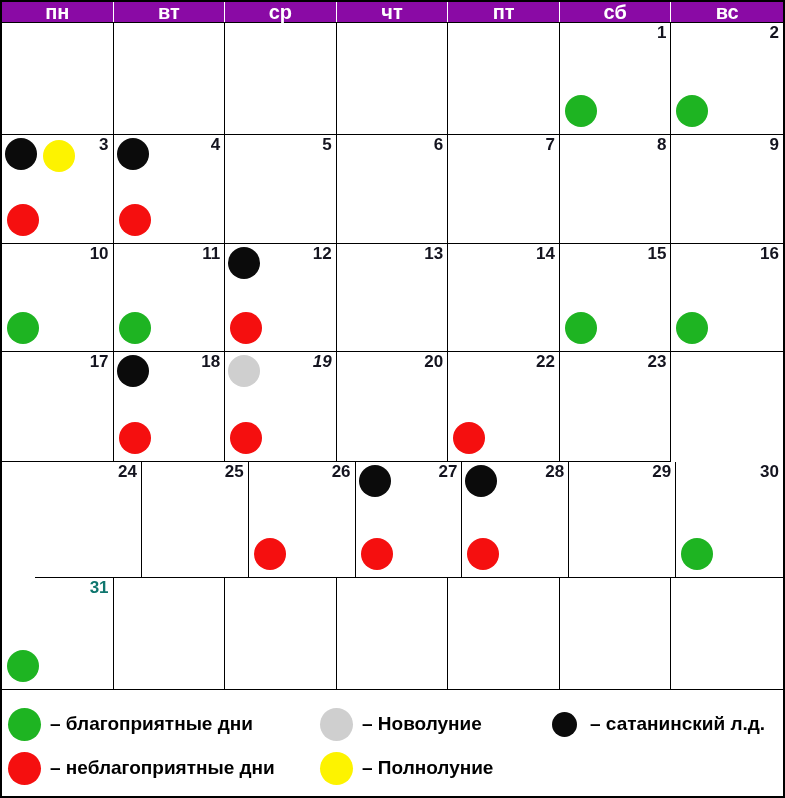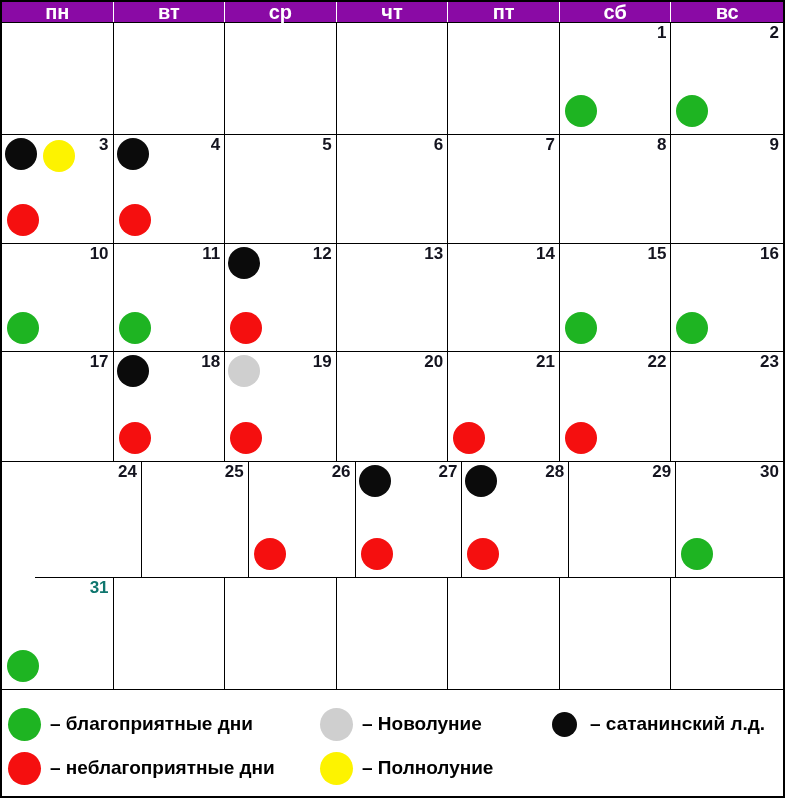--- a/index.html
+++ b/index.html
@@ -146,30 +146,26 @@
       <div class="week">
         <div class="cell">
           <span class="num" style="color: rgb(20, 20, 31);">17</span>
         </div>
         <div class="cell">
           <span class="num" style="color: rgb(20, 20, 31);">18</span>
           <span class="dot t0" style="background: rgb(11, 11, 11);"></span>
           <span class="dot b0" style="background: rgb(245, 15, 15);"></span>
         </div>
         <div class="cell">
-          <span class="num" style="color: rgb(20, 20, 31);">19</span>
+          <span class="num" style="color: rgb(20, 20, 31); font-style: italic;">19</span>
           <span class="dot t0" style="background: rgb(207, 207, 207);"></span>
           <span class="dot b0" style="background: rgb(245, 15, 15);"></span>
         </div>
         <div class="cell">
           <span class="num" style="color: rgb(20, 20, 31);">20</span>
-        </div>
-        <div class="cell">
-          <span class="num" style="color: rgb(20, 20, 31);">21</span>
-          <span class="dot b0" style="background: rgb(245, 15, 15);"></span>
         </div>
         <div class="cell">
           <span class="num" style="color: rgb(20, 20, 31);">22</span>
           <span class="dot b0" style="background: rgb(245, 15, 15);"></span>
         </div>
         <div class="cell">
           <span class="num" style="color: rgb(20, 20, 31);">23</span>
         </div>
       </div>
       <div class="week">

